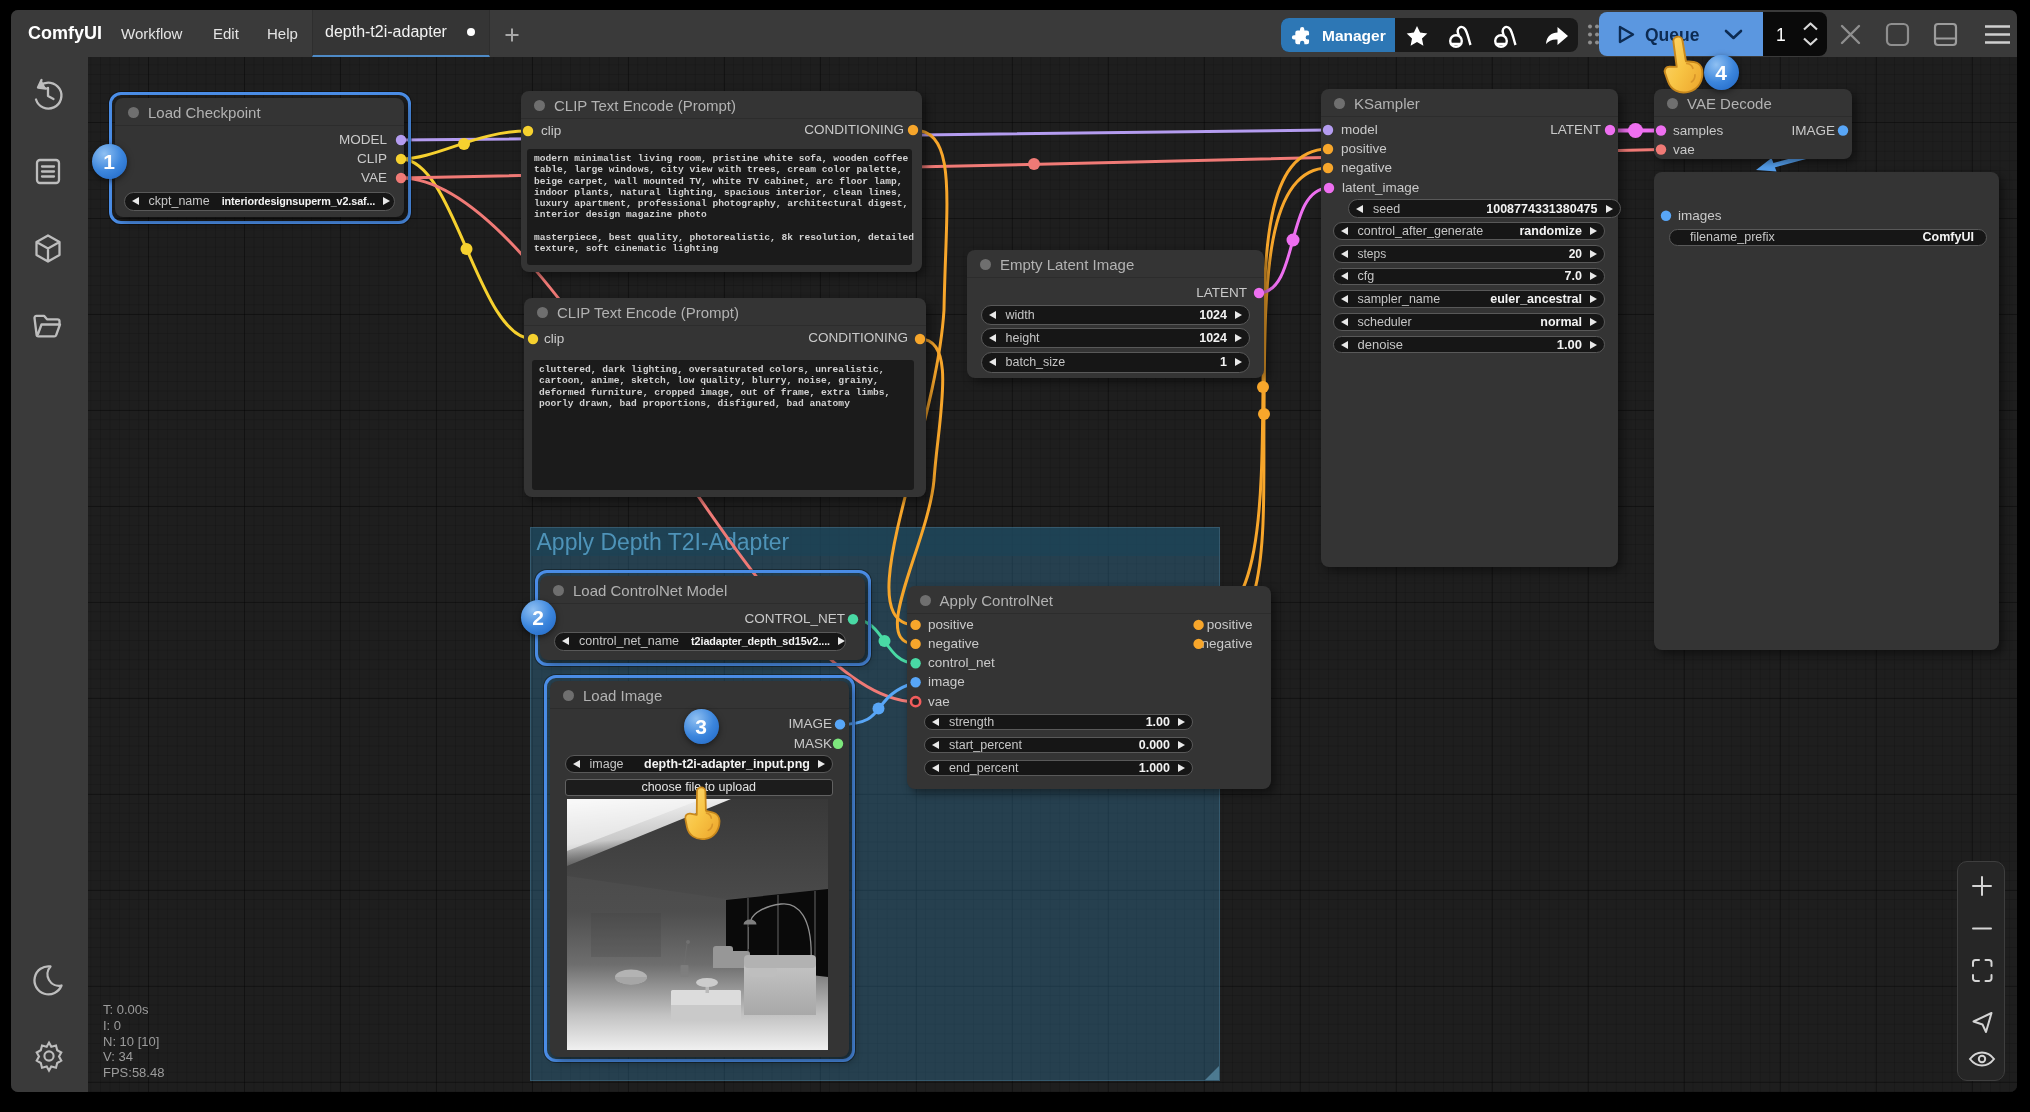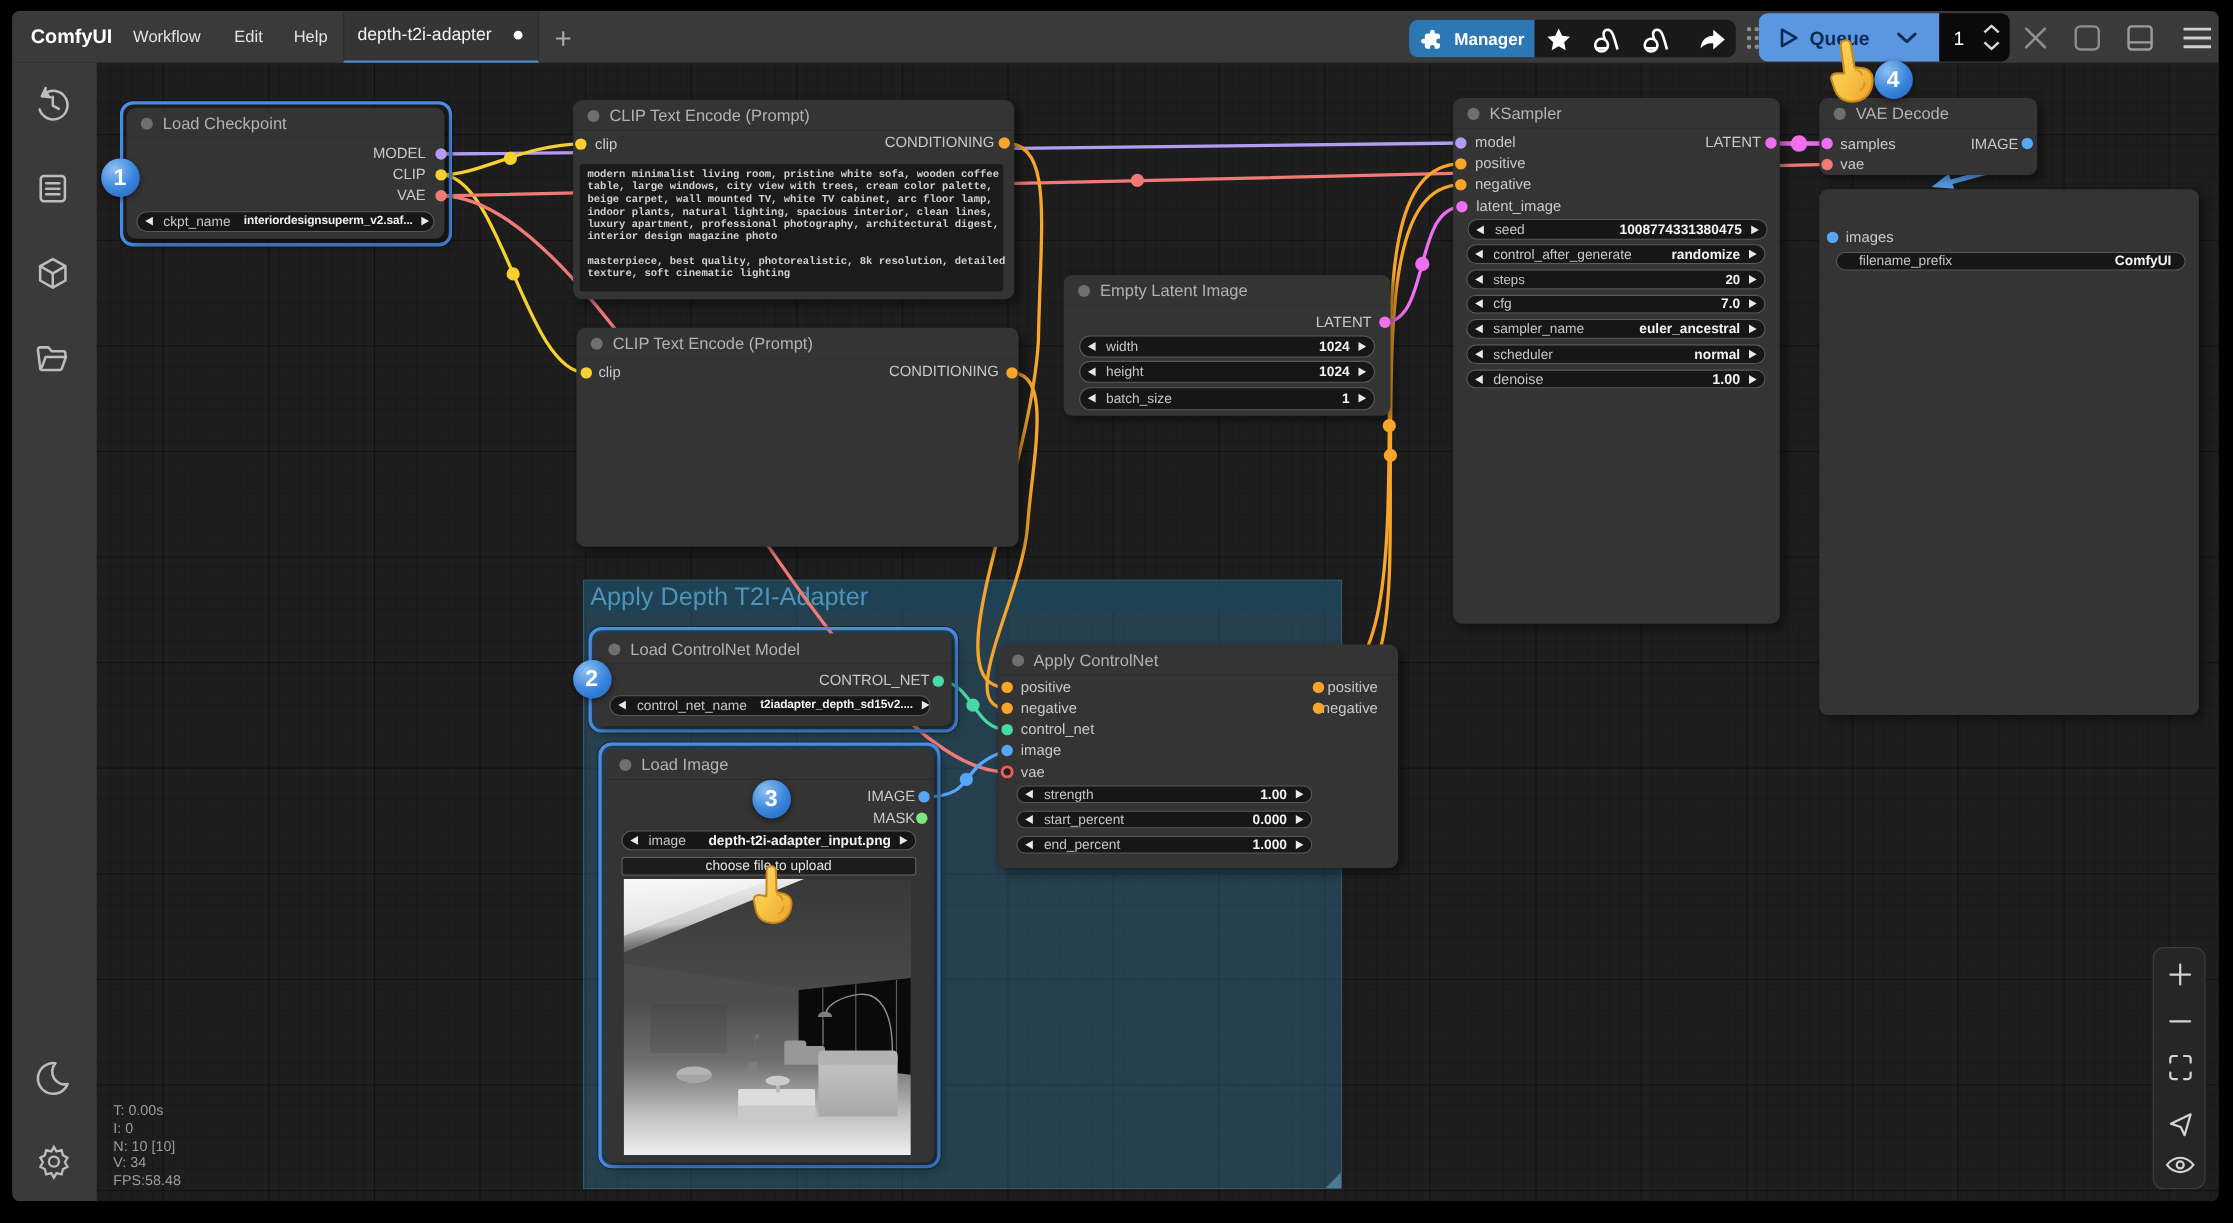--- a/index.html
+++ b/index.html
@@ -96,20 +96,24 @@
 luxury apartment, professional photography, architectural digest,
 interior design magazine photo
 
 masterpiece, best quality, photorealistic, 8k resolution, detailed
 texture, soft cinematic lighting</div>
           </div>
           <div class="node" style="left:436px;top:241px;width:402px;height:199px;z-index:1">
             <div class="nt"><i></i>CLIP Text Encode (Prompt)</div>
             <span class="lab" style="left:20px;top:34px">clip</span>
             <span class="lab" style="right:18px;top:33px;text-align:right">CONDITIONING</span>
+            <div class="ta" style="left:8px;top:62px;width:382px;height:130px">cluttered, dark lighting, oversaturated colors, unrealistic,
+cartoon, anime, sketch, low quality, blurry, noise, grainy,
+deformed furniture, cropped image, out of frame, extra limbs,
+poorly drawn, bad proportions, disfigured, bad anatomy</div>
           </div>
           <div class="node" style="left:879px;top:193px;width:297px;height:128px;z-index:1">
             <div class="nt"><i></i>Empty Latent Image</div>
             <span class="lab" style="right:17px;top:36px;text-align:right">LATENT</span>
             <div class="pill" style="left:13.5px;top:54.5px;width:269.5px;height:20px">
               <span class="tl3"></span>
               <span>width</span>
               <span class="pv">1024</span>
               <span class="tr3"></span>
             </div>
@@ -126,21 +130,21 @@
               <span class="tr3"></span>
             </div>
           </div>
           <div class="node" style="left:1233px;top:31.5px;width:297px;height:478px;z-index:1">
             <div class="nt"><i></i>KSampler</div>
             <span class="lab" style="left:20px;top:34.5px">model</span>
             <span class="lab" style="left:20px;top:53.5px">positive</span>
             <span class="lab" style="left:20px;top:72.5px">negative</span>
             <span class="lab" style="left:21px;top:92.5px">latent_image</span>
             <span class="lab" style="right:17px;top:34.5px;text-align:right">LATENT</span>
-            <div class="pill" style="left:13px;top:110.7px;width:272.5px;height:19px;font-size:12.5px">
+            <div class="pill" style="left:27px;top:110.7px;width:272.5px;height:19px;font-size:12.5px">
               <span class="tl3"></span>
               <span>seed</span>
               <span class="pv">1008774331380475</span>
               <span class="tr3"></span>
             </div>
             <div class="pill" style="left:11.5px;top:133.4px;width:272.5px;height:17.9px;font-size:12.5px">
               <span class="tl3"></span>
               <span>control_after_generate</span>
               <span class="pv">randomize</span>
               <span class="tr3"></span>

